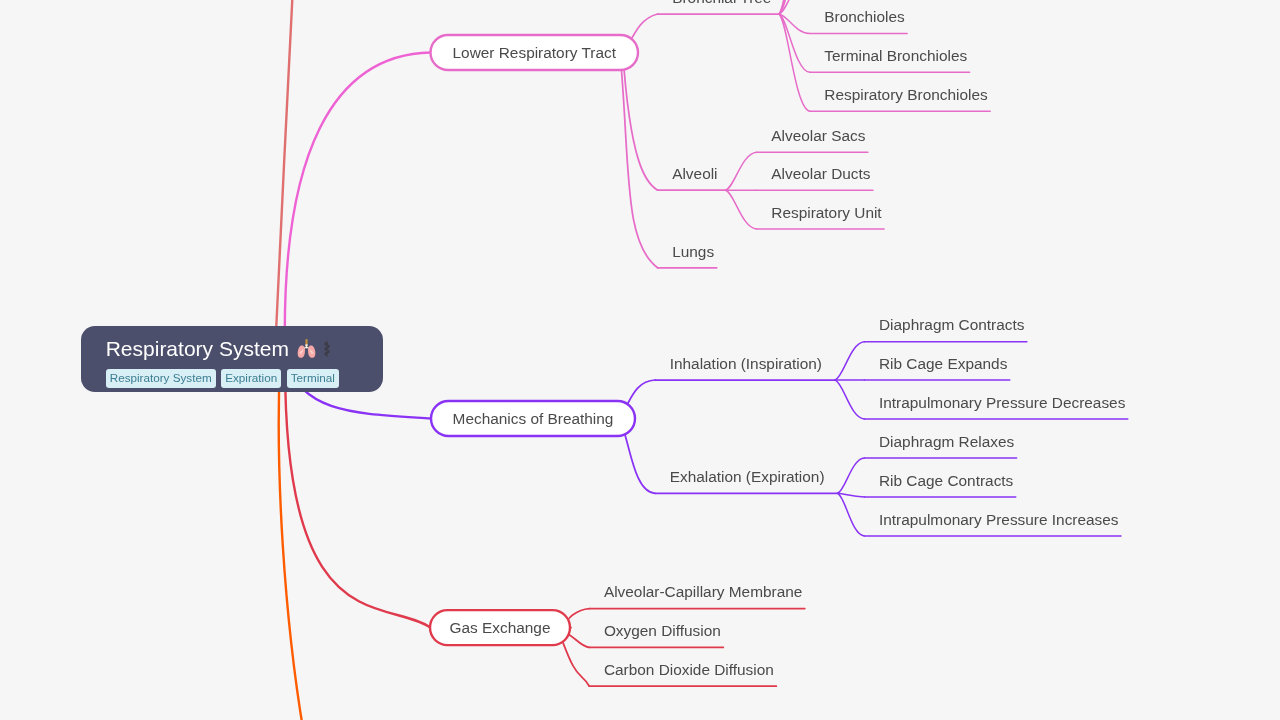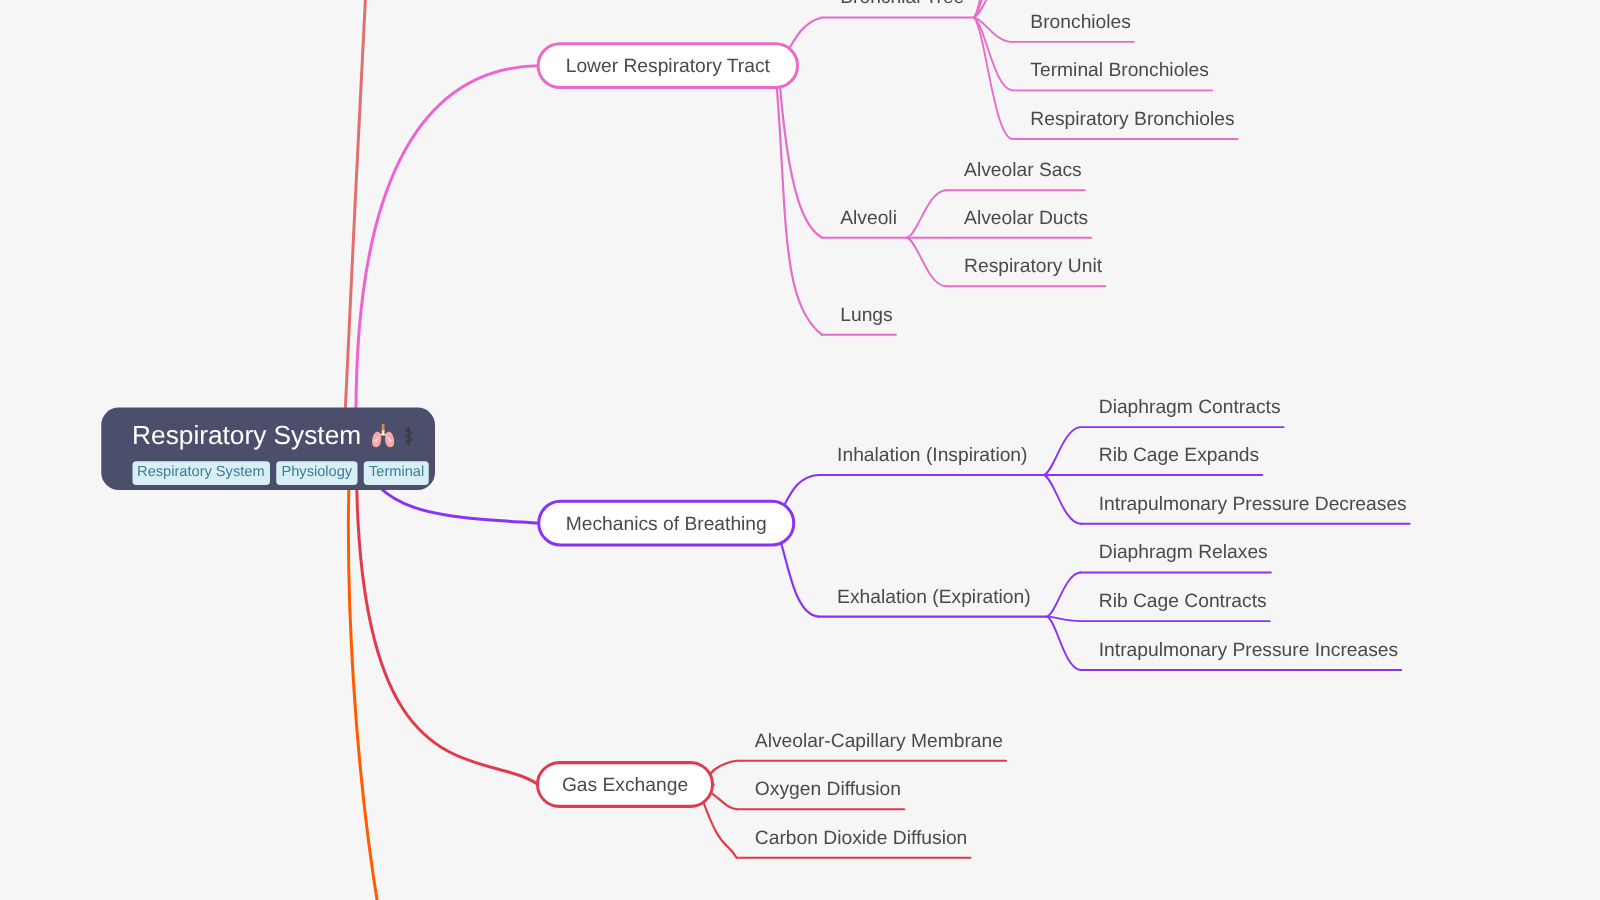--- a/index.html
+++ b/index.html
@@ -109,21 +109,21 @@
       <g>
         <rect x="431" y="401" width="204" height="35" rx="17.5" class="pill-rect" stroke="#8a33f5" stroke-width="2.4"></rect>
         <text x="533" y="423.7" class="pill-label">Mechanics of Breathing</text>
       </g>
       <g>
         <rect x="430" y="610.1" width="140" height="35" rx="17.5" class="pill-rect" stroke="#e03a4d" stroke-width="2.4"></rect>
         <text x="500" y="632.8000000000001" class="pill-label">Gas Exchange</text>
       </g>
     </svg>
 
-  <div id="root-node" style="left: 80.7px; top: 326.2px; width: 267px; height: 65.6px; border-radius: 14px;">
+  <div id="root-node" style="left: 80.7px; top: 326.2px; width: 302px; height: 65.6px; border-radius: 14px;">
     <div id="root-inner">
       <div id="root-title">
         <span>Respiratory System</span>
         <span class="emoji-wrap">
             <svg class="emoji-lungs" width="23" height="23" viewBox="0 0 36 36">
   <rect x="16.3" y="3.5" width="3.4" height="11" rx="0.4" fill="#C8913F"></rect>
   <rect x="16.3" y="11.3" width="3.4" height="3.2" fill="#E2E2E2"></rect>
   <path d="M18 13.2 L18 17 M18 16.2 C15.6 16.2 13.6 17.6 12.6 19.8 M18 16.2 C20.4 16.2 22.4 17.6 23.4 19.8" stroke="#F5EFE4" stroke-width="2.1" fill="none" stroke-linecap="round"></path>
   <path fill="#F7A8A8" d="M15.6 20.8c0 4.3-.6 8.8-3.4 10.7-2.5 1.7-5.6 1.2-7-1-1.2-2-1.3-5.3-.7-8.5.7-3.9 2.4-7.2 4.3-8.3 2.1-1.2 4.4-.3 5.6 1.6 1 1.6 1.2 3.6 1.2 5.5z"></path>
   <path fill="#F7A8A8" d="M20.4 20.8c0 4.3.6 8.8 3.4 10.7 2.5 1.7 5.6 1.2 7-1 1.2-2 1.3-5.3.7-8.5-.7-3.9-2.4-7.2-4.3-8.3-2.1-1.2-4.4-.3-5.6 1.6-1 1.6-1.2 3.6-1.2 5.5z"></path>
@@ -133,18 +133,18 @@
             <svg class="emoji-med" width="12" height="18" viewBox="0 0 14 20">
   <g fill="none" stroke="#3b3b45" stroke-width="1.5" stroke-linecap="round">
    <path d="M7 1.6 V18.4"></path>
    <path d="M7 2.6 C3.7 2.6 3.5 5.5 7 5.5 C10.5 5.5 10.3 8.4 7 8.4 C3.7 8.4 3.5 11.3 7 11.3 C10.5 11.3 10.3 14.2 7 14.2 C4.7 14.2 3.9 15.9 5.3 16.9"></path>
   </g>
 </svg>
           </span>
       </div>
       <div id="root-tags">
           <span class="tag">Respiratory System</span>
-          <span class="tag">Physiology</span>
+          <span class="tag">Expiration</span>
           <span class="tag">Terminal</span>
         </div>
     </div>
   </div>
 </div>
 
 </body></html>

